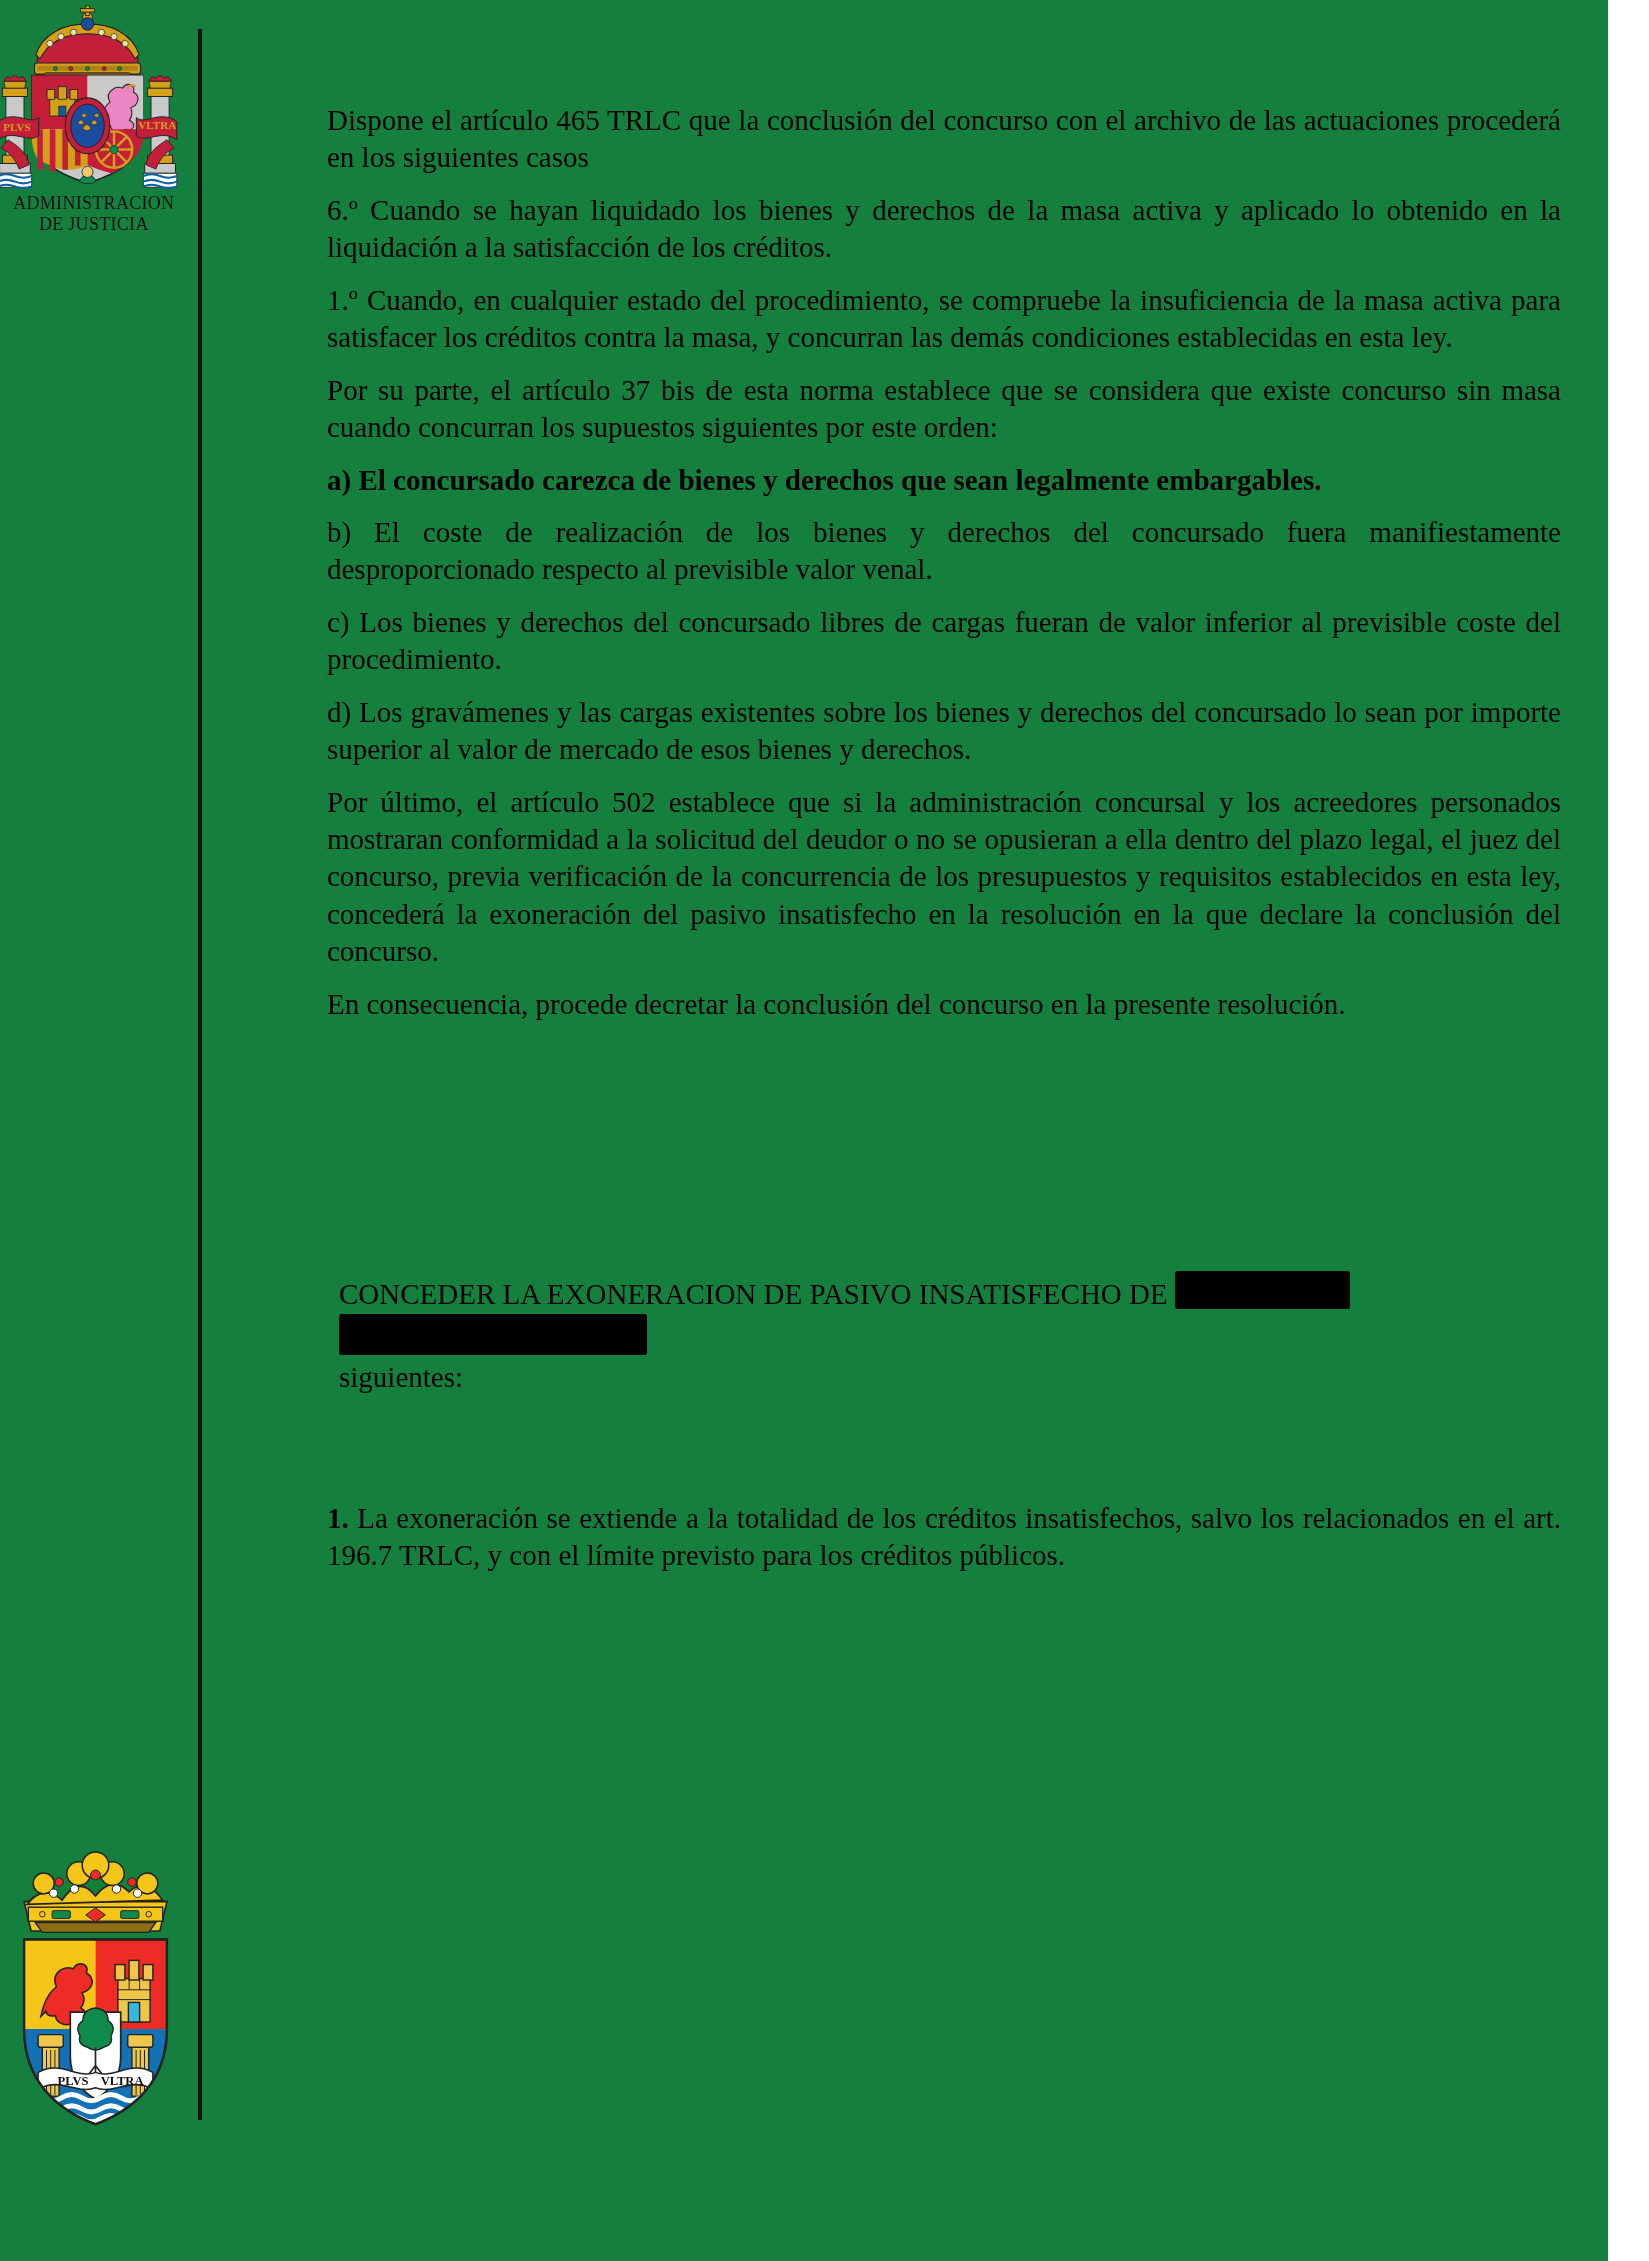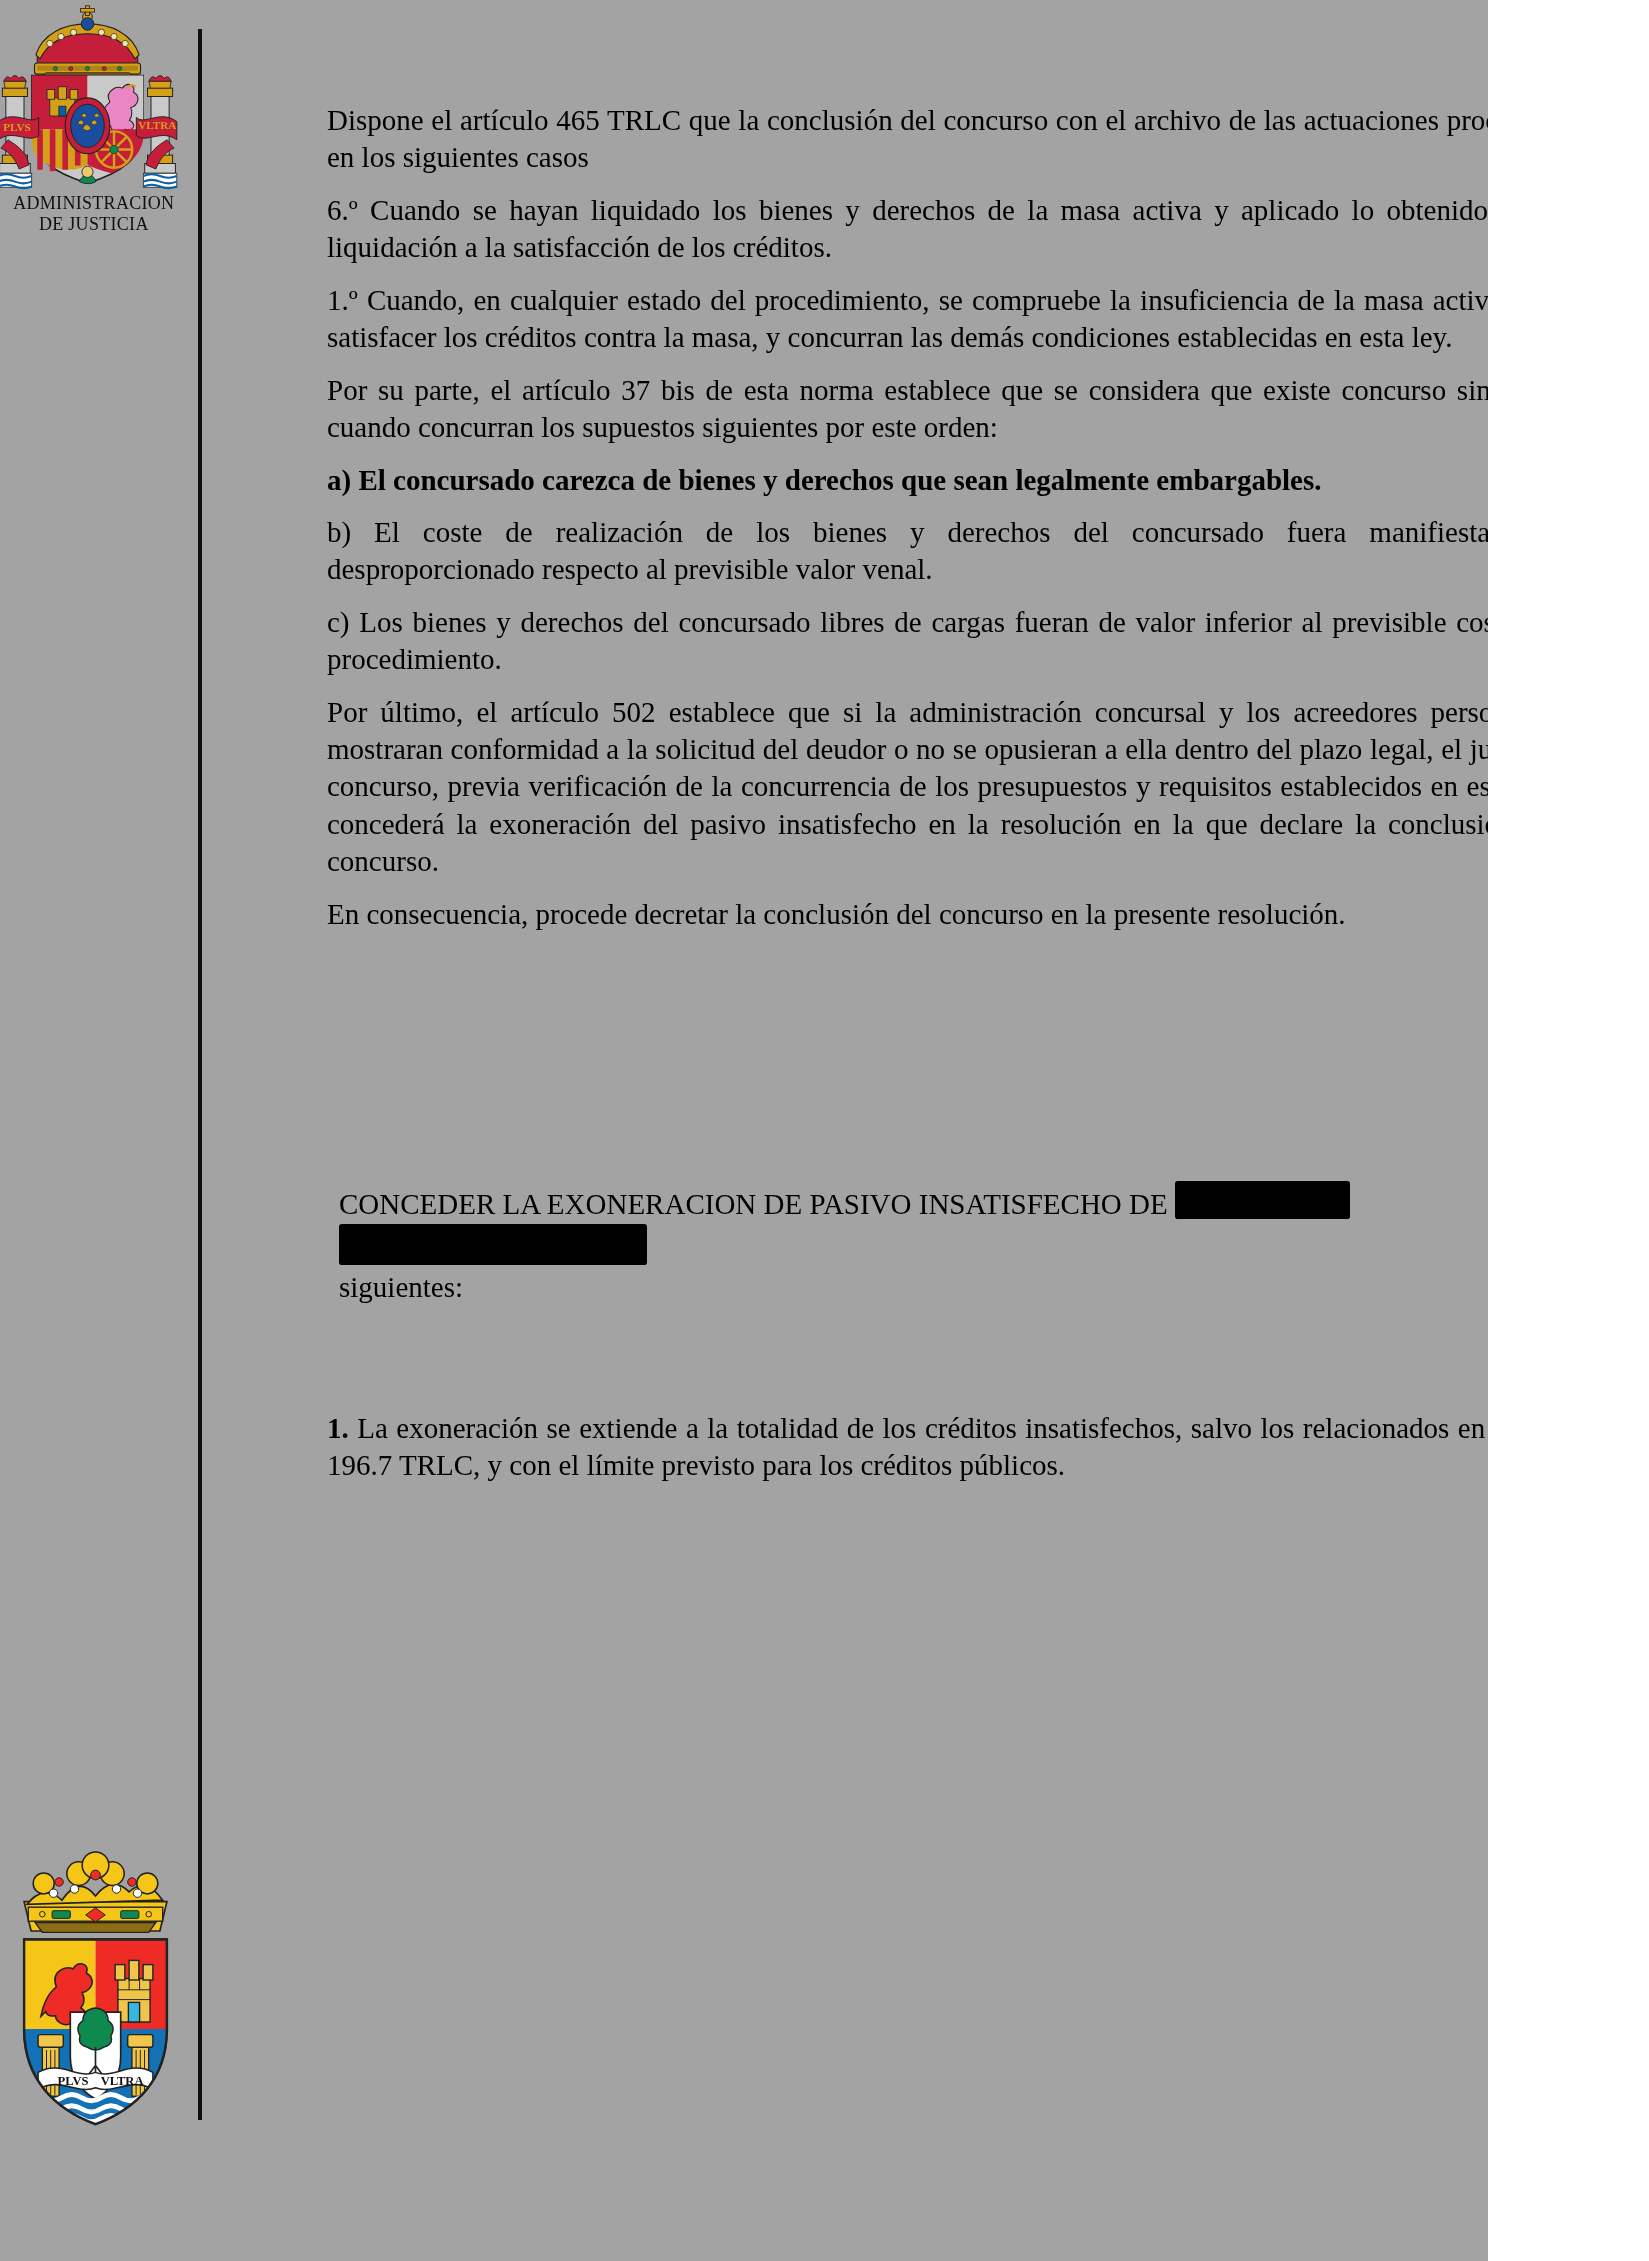--- a/index.html
+++ b/index.html
@@ -6,23 +6,23 @@
     margin: 0;
     padding: 0;
     background: #ffffff;
   }
   body {
     font-family: "Liberation Serif", "DejaVu Serif", serif;
     color: #000000;
   }
   #page {
     position: relative;
-    width: 1488px;
+    width: 1608px;
     height: 2261px;
-    background: #a3a3a3;
+    background: #15803d;
     overflow: hidden;
   }
 
   
   #margin-band {
     position: absolute;
     left: 0; top: 0;
     width: 203px;
     height: 2261px;
   }
@@ -332,20 +332,21 @@
     <p class="para">1.º Cuando, en cualquier estado del procedimiento, se compruebe la insuficiencia de la masa activa para satisfacer los créditos contra la masa, y concurran las demás condiciones establecidas en esta ley.</p>
 
     <p class="para">Por su parte, el artículo 37 bis de esta norma establece que se considera que existe concurso sin masa cuando concurran los supuestos siguientes por este orden:</p>
 
     <p class="para bold">a) El concursado carezca de bienes y derechos que sean legalmente embargables.</p>
 
     <p class="para">b) El coste de realización de los bienes y derechos del concursado fuera manifiestamente desproporcionado respecto al previsible valor venal.</p>
 
     <p class="para">c) Los bienes y derechos del concursado libres de cargas fueran de valor inferior al previsible coste del procedimiento.</p>
 
+    <p class="para">d) Los gravámenes y las cargas existentes sobre los bienes y derechos del concursado lo sean por importe superior al valor de mercado de esos bienes y derechos.</p>
 
     <p class="para">Por último, el artículo 502 establece que si la administración concursal y los acreedores personados mostraran conformidad a la solicitud del deudor o no se opusieran a ella dentro del plazo legal, el juez del concurso, previa verificación de la concurrencia de los presupuestos y requisitos establecidos en esta ley, concederá la exoneración del pasivo insatisfecho en la resolución en la que declare la conclusión del concurso.</p>
 
     <p class="para">En consecuencia, procede decretar la conclusión del concurso en la presente resolución.</p>
 
     <div class="spacer-md"></div>
 
 
     <div class="spacer-lg"></div>
 

